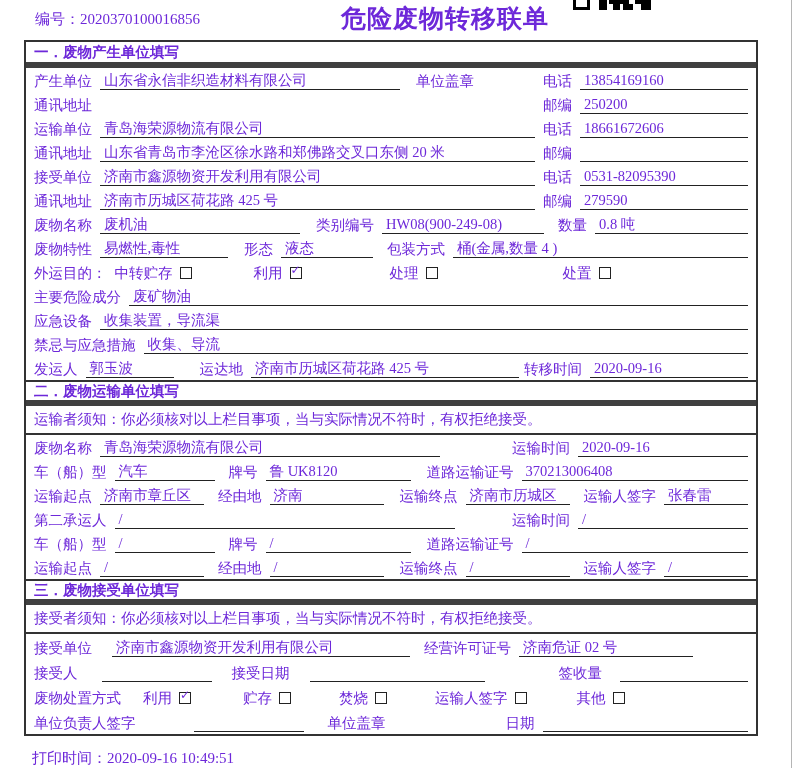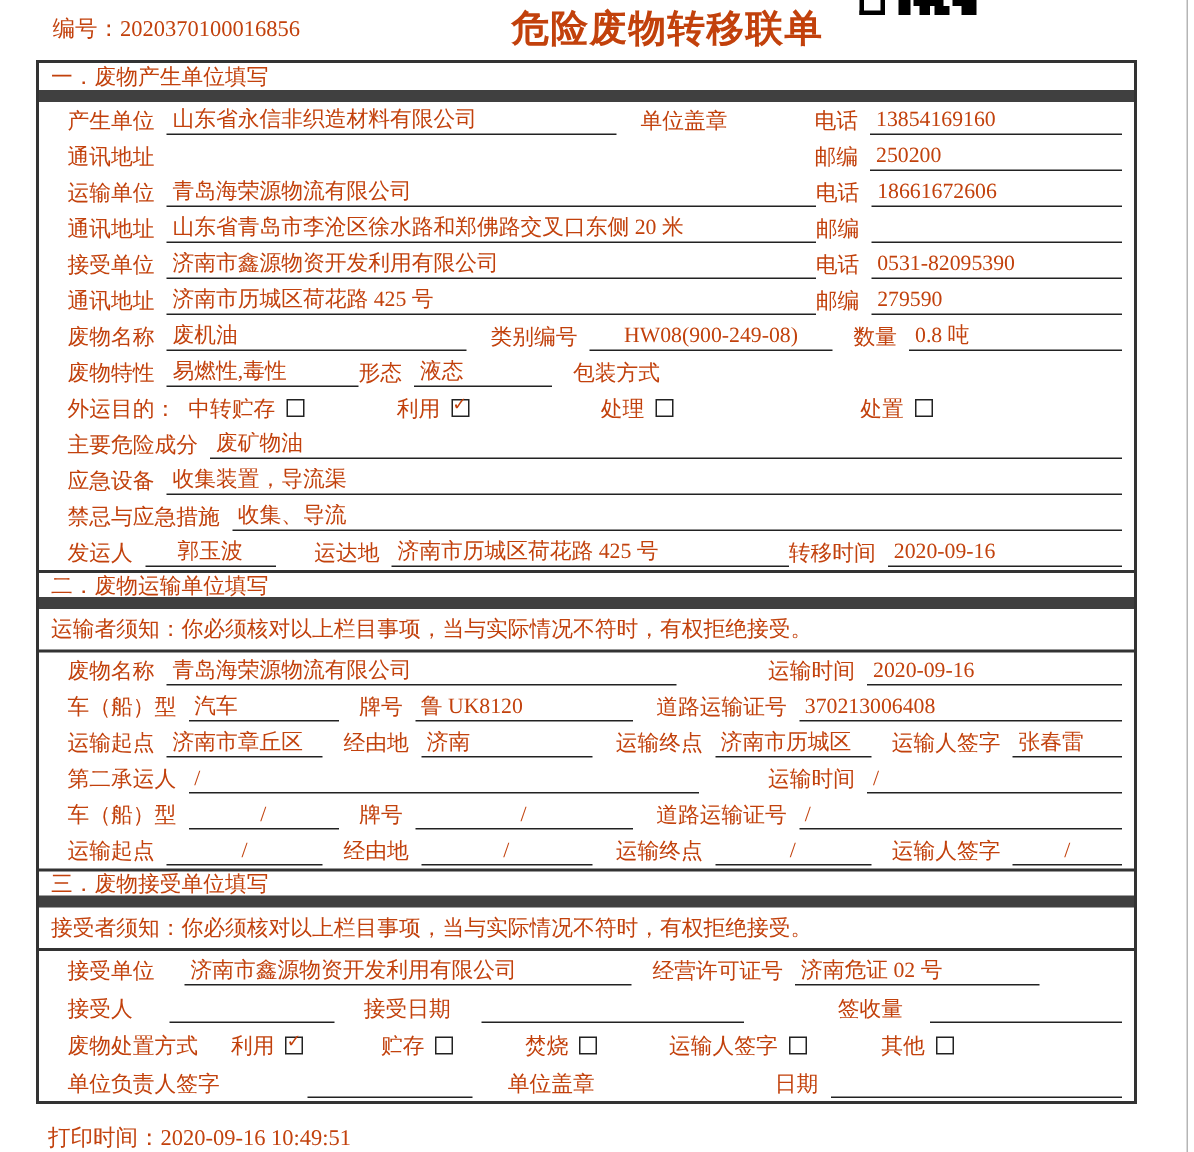--- a/index.html
+++ b/index.html
@@ -1,18 +1,18 @@
 <!DOCTYPE html>
 <html><head>
 <meta charset="utf-8">
 <style>
   html,body{margin:0;padding:0;background:#e8e8e8;}
   .page{
     position:relative;width:796px;height:768px;background:#ffffff;overflow:hidden;
-    font-family:"Liberation Serif","DejaVu Serif",serif;color:#c2410c;
+    font-family:"Liberation Serif","DejaVu Serif",serif;color:#6d28d9;
   }
   .page-edge{position:absolute;top:0;right:4px;width:1px;height:768px;background:#b5b5b5;}
   
   .doc-number{position:absolute;left:35px;top:10px;font-size:15px;white-space:nowrap;}
   .doc-title{
     position:absolute;left:445px;top:2px;transform:translateX(-50%);
     font-family:"Liberation Sans","DejaVu Sans",sans-serif;font-weight:bold;
     font-size:25px;white-space:nowrap;letter-spacing:1px;
   }
   .qr-frag{position:absolute;left:573px;top:0;width:80px;height:11px;}
@@ -25,41 +25,41 @@
   .qr-e{left:50px;top:4px;width:10px;height:6px;}
   .qr-f{left:62px;top:0;width:16px;height:4px;}
   .qr-g{left:68px;top:4px;width:10px;height:6px;}
   
   .tbl{
     position:absolute;left:24px;top:40px;width:734px;box-sizing:border-box;
     border:2px solid #333;background:#fff;
   }
   .sec{
     height:26px;display:flex;align-items:center;padding:0 8px;
-    font-family:"Liberation Sans","DejaVu Sans",sans-serif;font-weight:normal;font-size:14.5px;
-    border-bottom:8px solid #404040;box-sizing:border-box;
+    font-family:"Liberation Sans","DejaVu Sans",sans-serif;font-weight:bold;font-size:14.5px;
+    border-bottom:6px solid #404040;box-sizing:border-box;
   }
   .sec.bt{border-top:2px solid #333;}
   .notice{
     height:29px;display:flex;align-items:center;padding:0 8px;font-size:14.5px;
     border-bottom:2px solid #333;box-sizing:border-box;white-space:nowrap;
   }
   .row{
-    height:24px;display:flex;align-items:flex-end;padding:0 8px 2px 19px;
+    height:24px;display:flex;align-items:flex-end;padding:0 8px 2px 8px;
     font-size:14.5px;box-sizing:border-box;line-height:1.15;
   }
   .row25{height:25px;}
   .lbl{margin-right:8px;white-space:nowrap;}
   .uv{
     border-bottom:1px solid #222;padding:0 4px;white-space:nowrap;overflow:hidden;
     min-height:16px;box-sizing:border-box;
   }
   .grow{flex:1 1 auto;}
   .mla{margin-left:auto;}
-  .ctr{text-align:center;margin-top:12px;}
+  .ctr{text-align:left;margin-top:12px;}
   .opt{white-space:nowrap;}
   .cb{
     display:inline-block;width:12px;height:12px;border:1.5px solid #222;
     margin-left:7px;position:relative;top:1px;box-sizing:border-box;vertical-align:baseline;
   }
   .cb.on::after{
     content:"\2713";position:absolute;left:0px;top:-4px;font-size:12px;font-weight:bold;
     font-family:"DejaVu Sans",sans-serif;
   }
   .footer{position:absolute;left:32px;top:749px;font-size:15px;white-space:nowrap;}
@@ -133,23 +133,24 @@
       <span class="uv" style="width:200px">废机油</span>
       <span class="lbl" style="margin-left:16px">类别编号</span>
       <span class="uv ctr" style="width:162px">HW08(900-249-08)</span>
       <span class="lbl" style="margin-left:14px">数量</span>
       <span class="uv grow">0.8 吨</span>
     </div>
 
     <div class="row">
       <span class="lbl">废物特性</span>
       <span class="uv" style="width:128px">易燃性,毒性</span>
-      <span class="lbl" style="">形态</span>
+      <span class="lbl" style="margin-left:16px">形态</span>
       <span class="uv" style="width:92px">液态</span>
       <span class="lbl" style="margin-left:14px">包装方式</span>
+      <span class="uv grow">桶(金属,数量 4 )</span>
     </div>
 
     <div class="row">
       <span class="lbl">外运目的：</span>
       <span class="opt"><span>中转贮存</span><span class="cb"></span></span>
       <span class="opt" style="margin-left:62px"><span>利用</span><span class="cb on"></span></span>
       <span class="opt" style="margin-left:88px"><span>处理</span><span class="cb"></span></span>
       <span class="opt" style="margin-left:125px"><span>处置</span><span class="cb"></span></span>
     </div>
 

